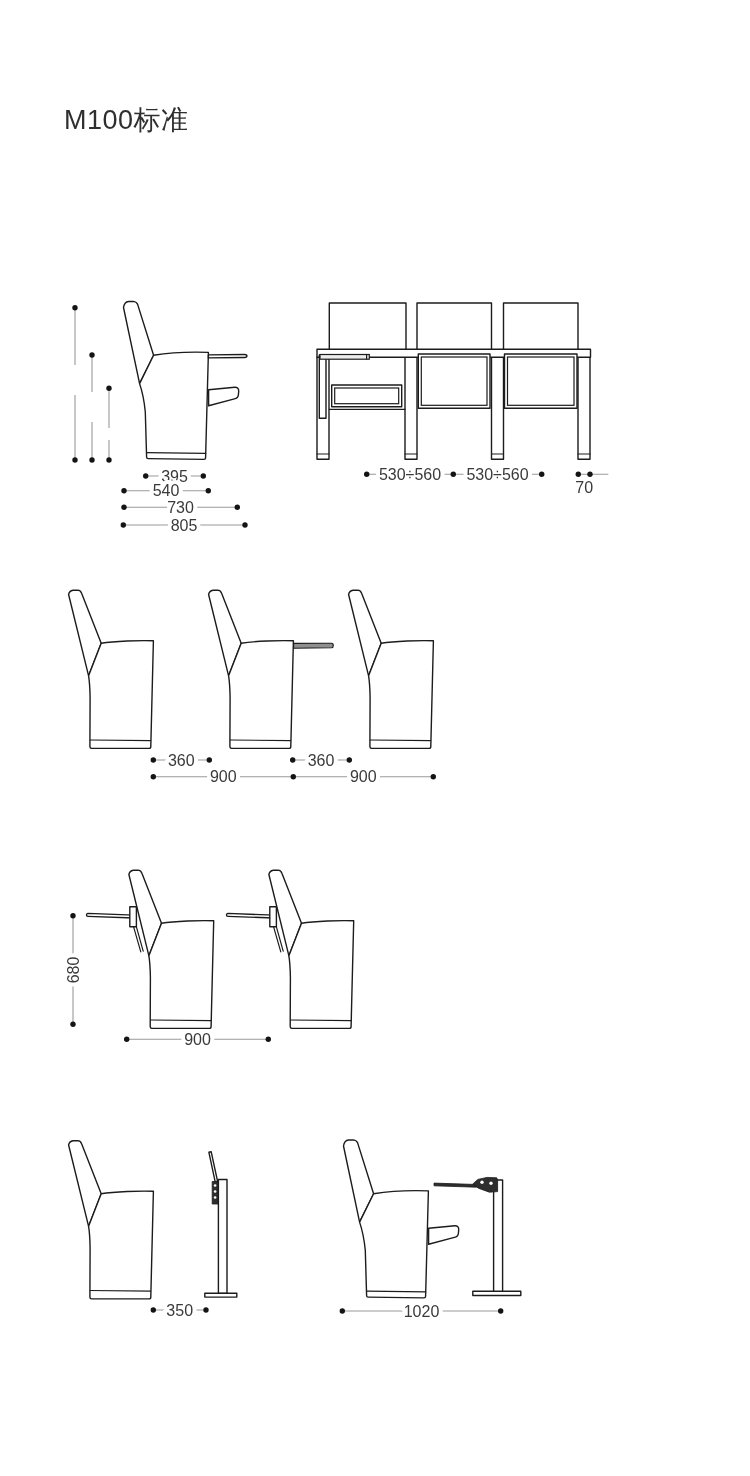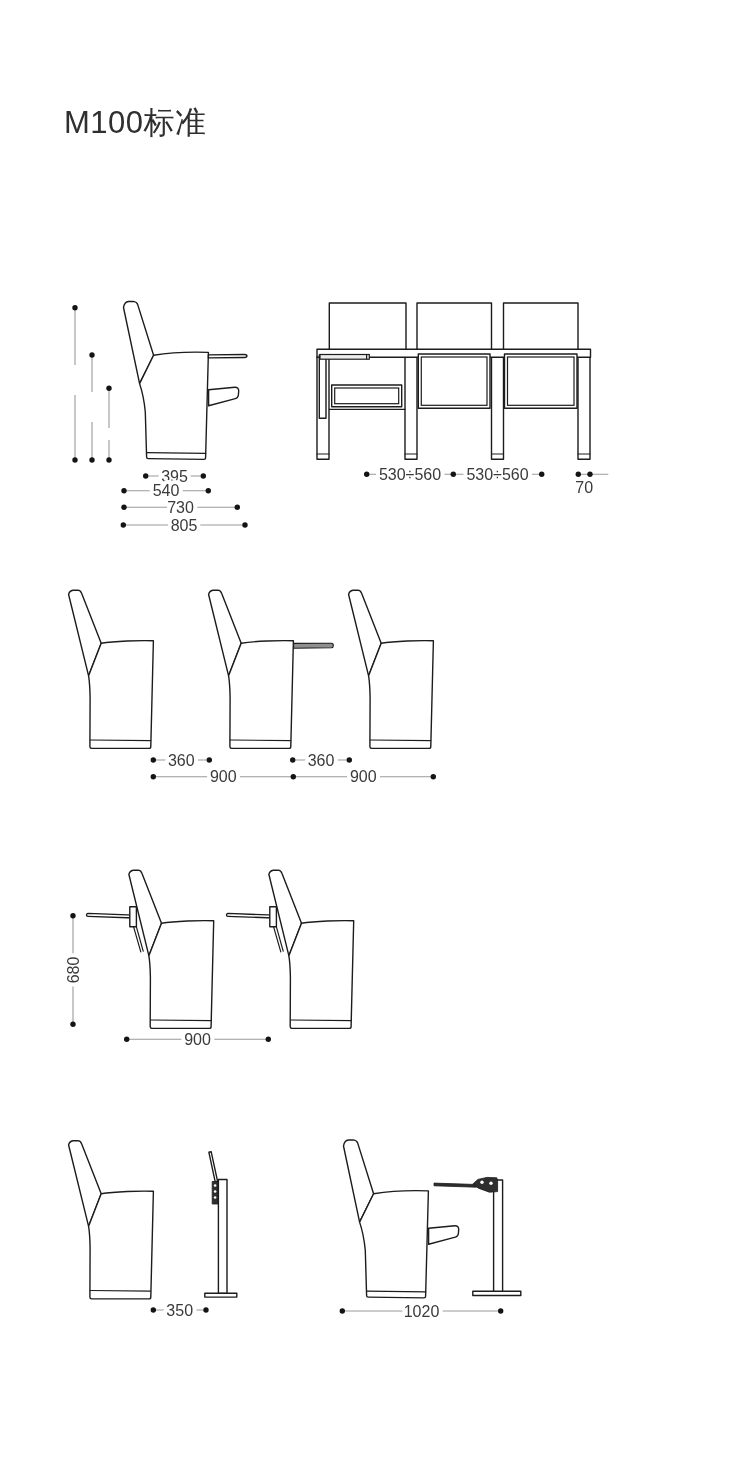--- a/index.html
+++ b/index.html
@@ -1,18 +1,18 @@
 <!DOCTYPE html>
 <html><head>
 <meta charset="utf-8">
 <style>
   html,body { margin:0; padding:0; background:#ffffff; }
   .page { position:relative; width:750px; height:1476px; background:#ffffff; overflow:hidden;
           font-family:"Liberation Sans", sans-serif; }
-  .page-title { position:absolute; left:64px; top:104px; font-size:31px; line-height:1.2;
+  .page-title { position:absolute; left:64px; top:104px; font-size:27px; line-height:1.2;
                 color:#2f2f2f; letter-spacing:0.5px; font-weight:400; white-space:nowrap; }
   svg.diagram { position:absolute; left:0; top:0; }
   svg text { font-family:"Liberation Sans", sans-serif; font-size:16px; fill:#3a3a3a; }
   svg text.halo { paint-order:stroke; stroke:#ffffff; stroke-width:8px; stroke-linejoin:round; }
   .outline  { fill:#ffffff; stroke:#1c1c1c; stroke-width:1.4; stroke-linejoin:round; stroke-linecap:round; }
   .thin     { fill:none;    stroke:#1c1c1c; stroke-width:1.2; stroke-linecap:round; }
   .dark     { fill:#2e2e2e; stroke:#1c1c1c; stroke-width:0.8; }
   .grayfill { fill:#8f8f8f; stroke:#1c1c1c; stroke-width:1.1; }
   .ltfill   { fill:#ececec; stroke:#1c1c1c; stroke-width:1.2; }
   .dim      { stroke:#9a9a9a; stroke-width:1.1; fill:none; }

